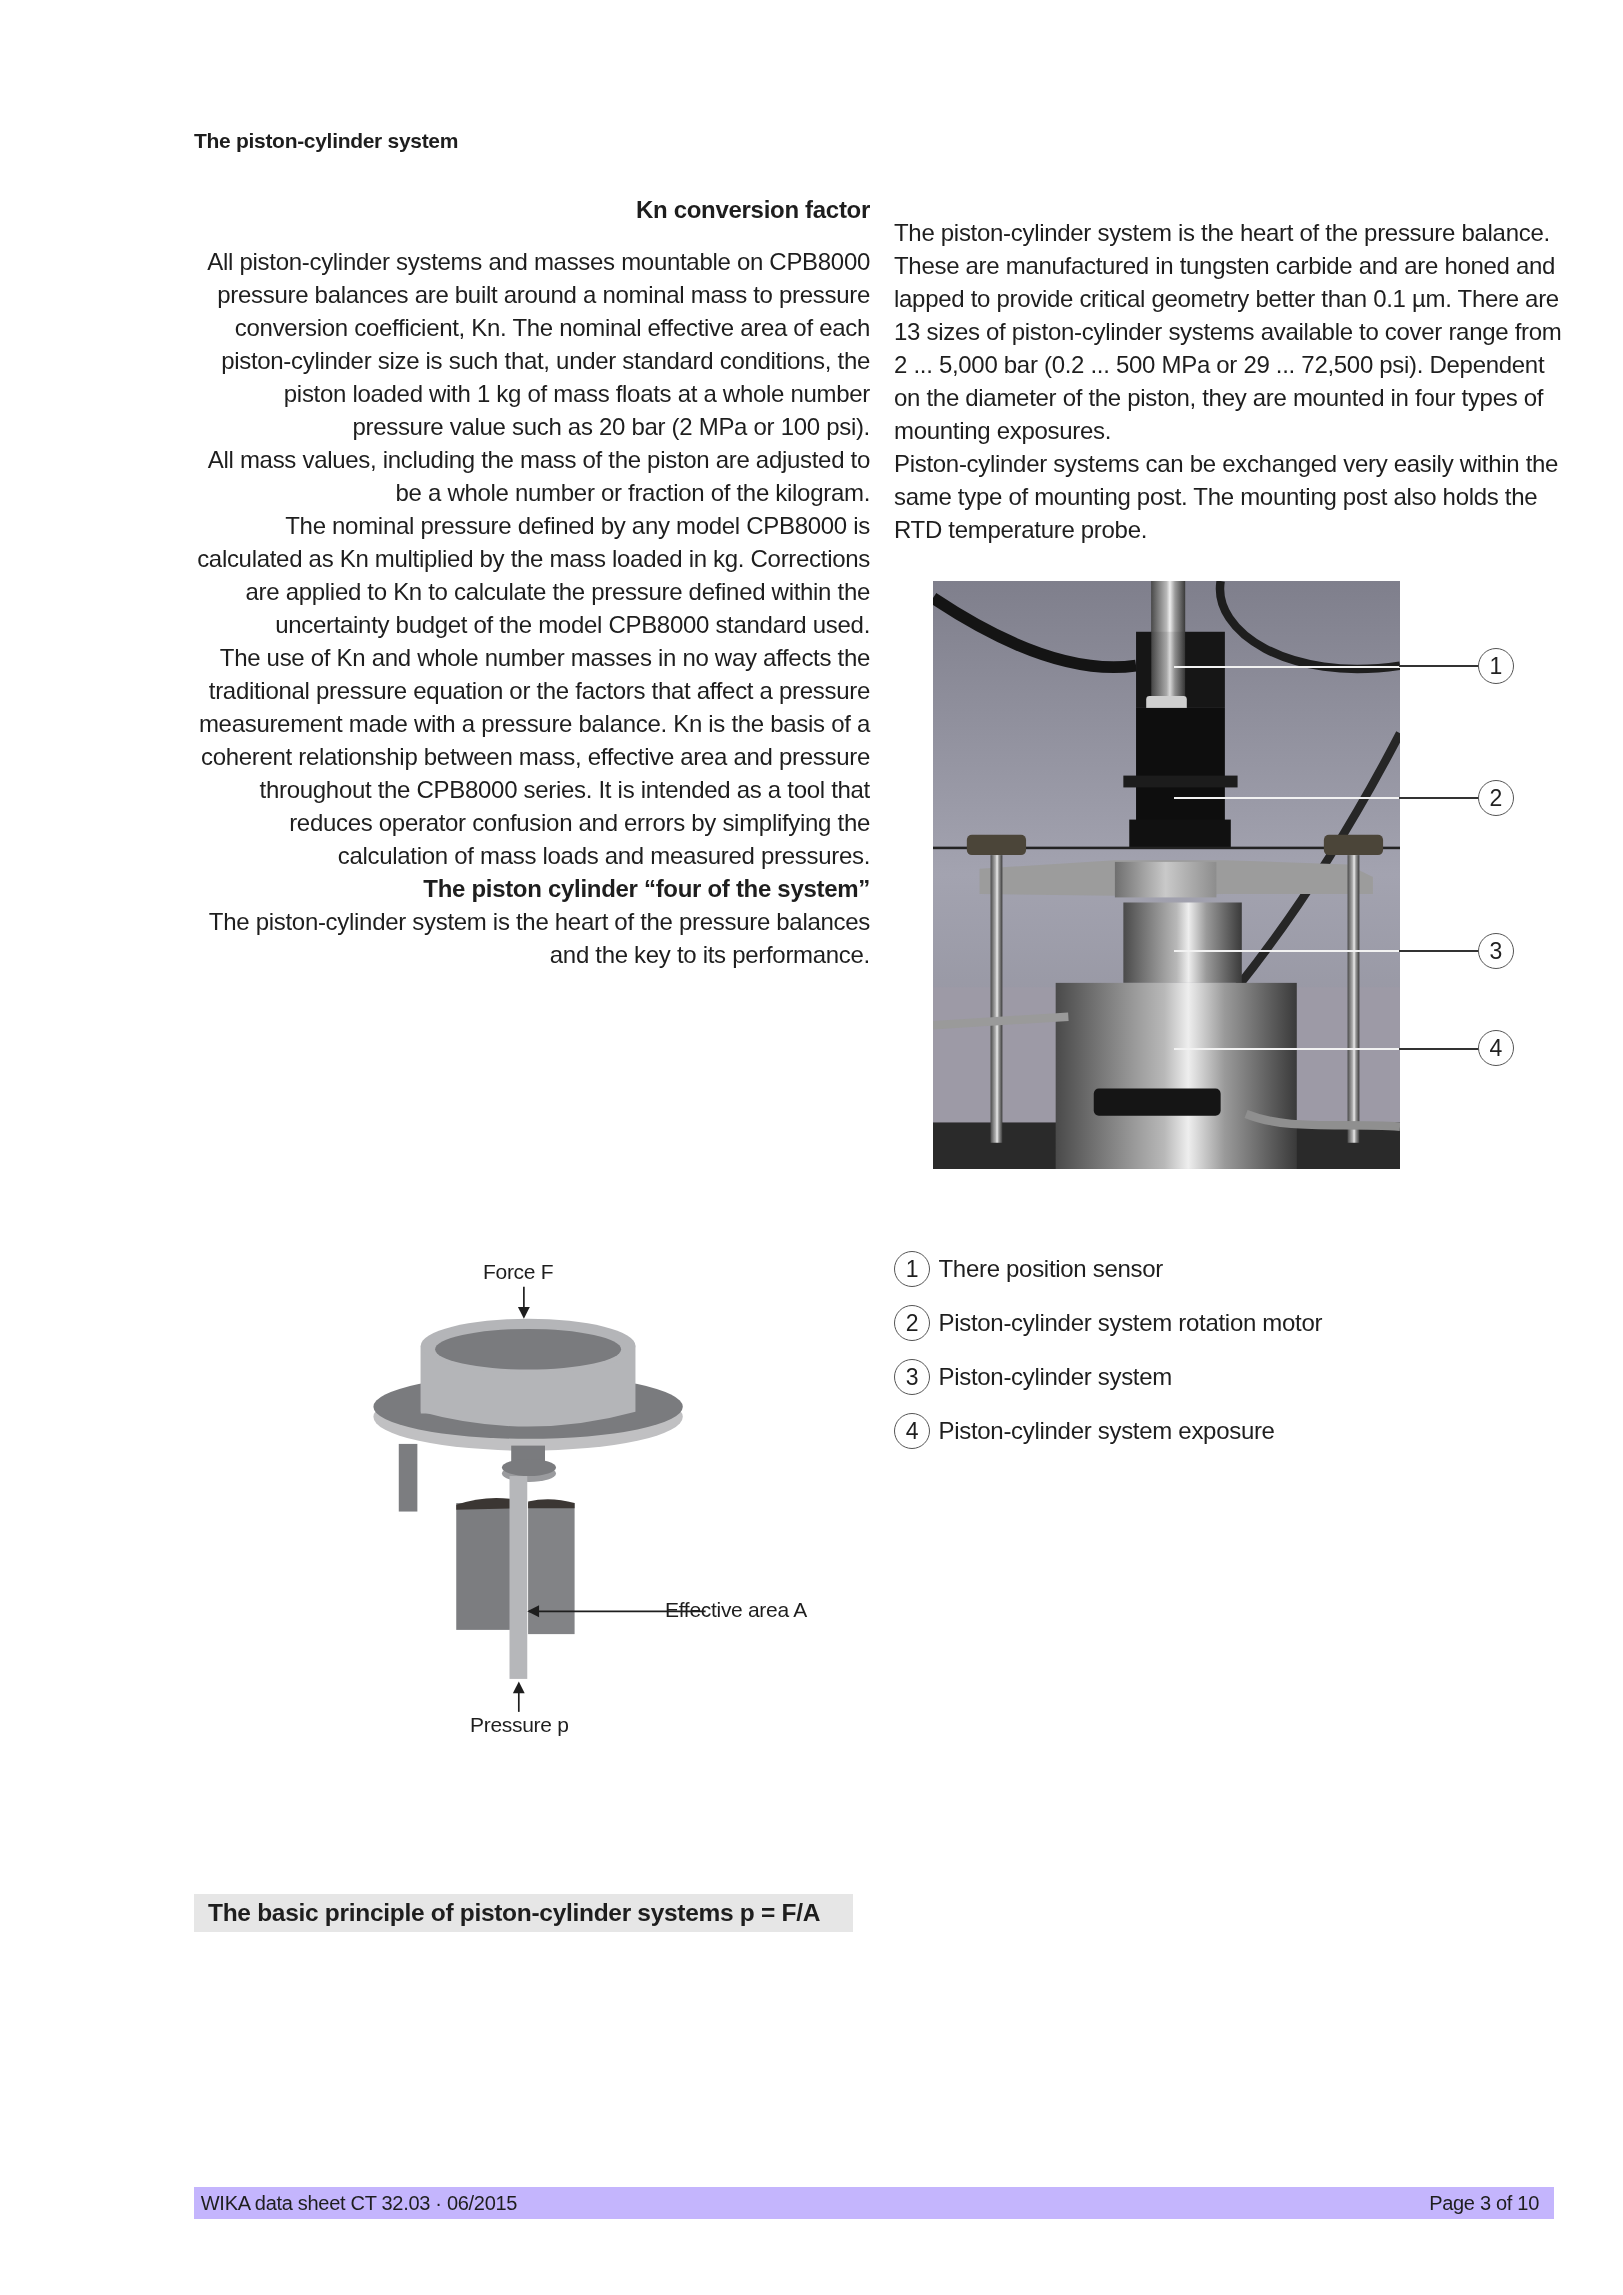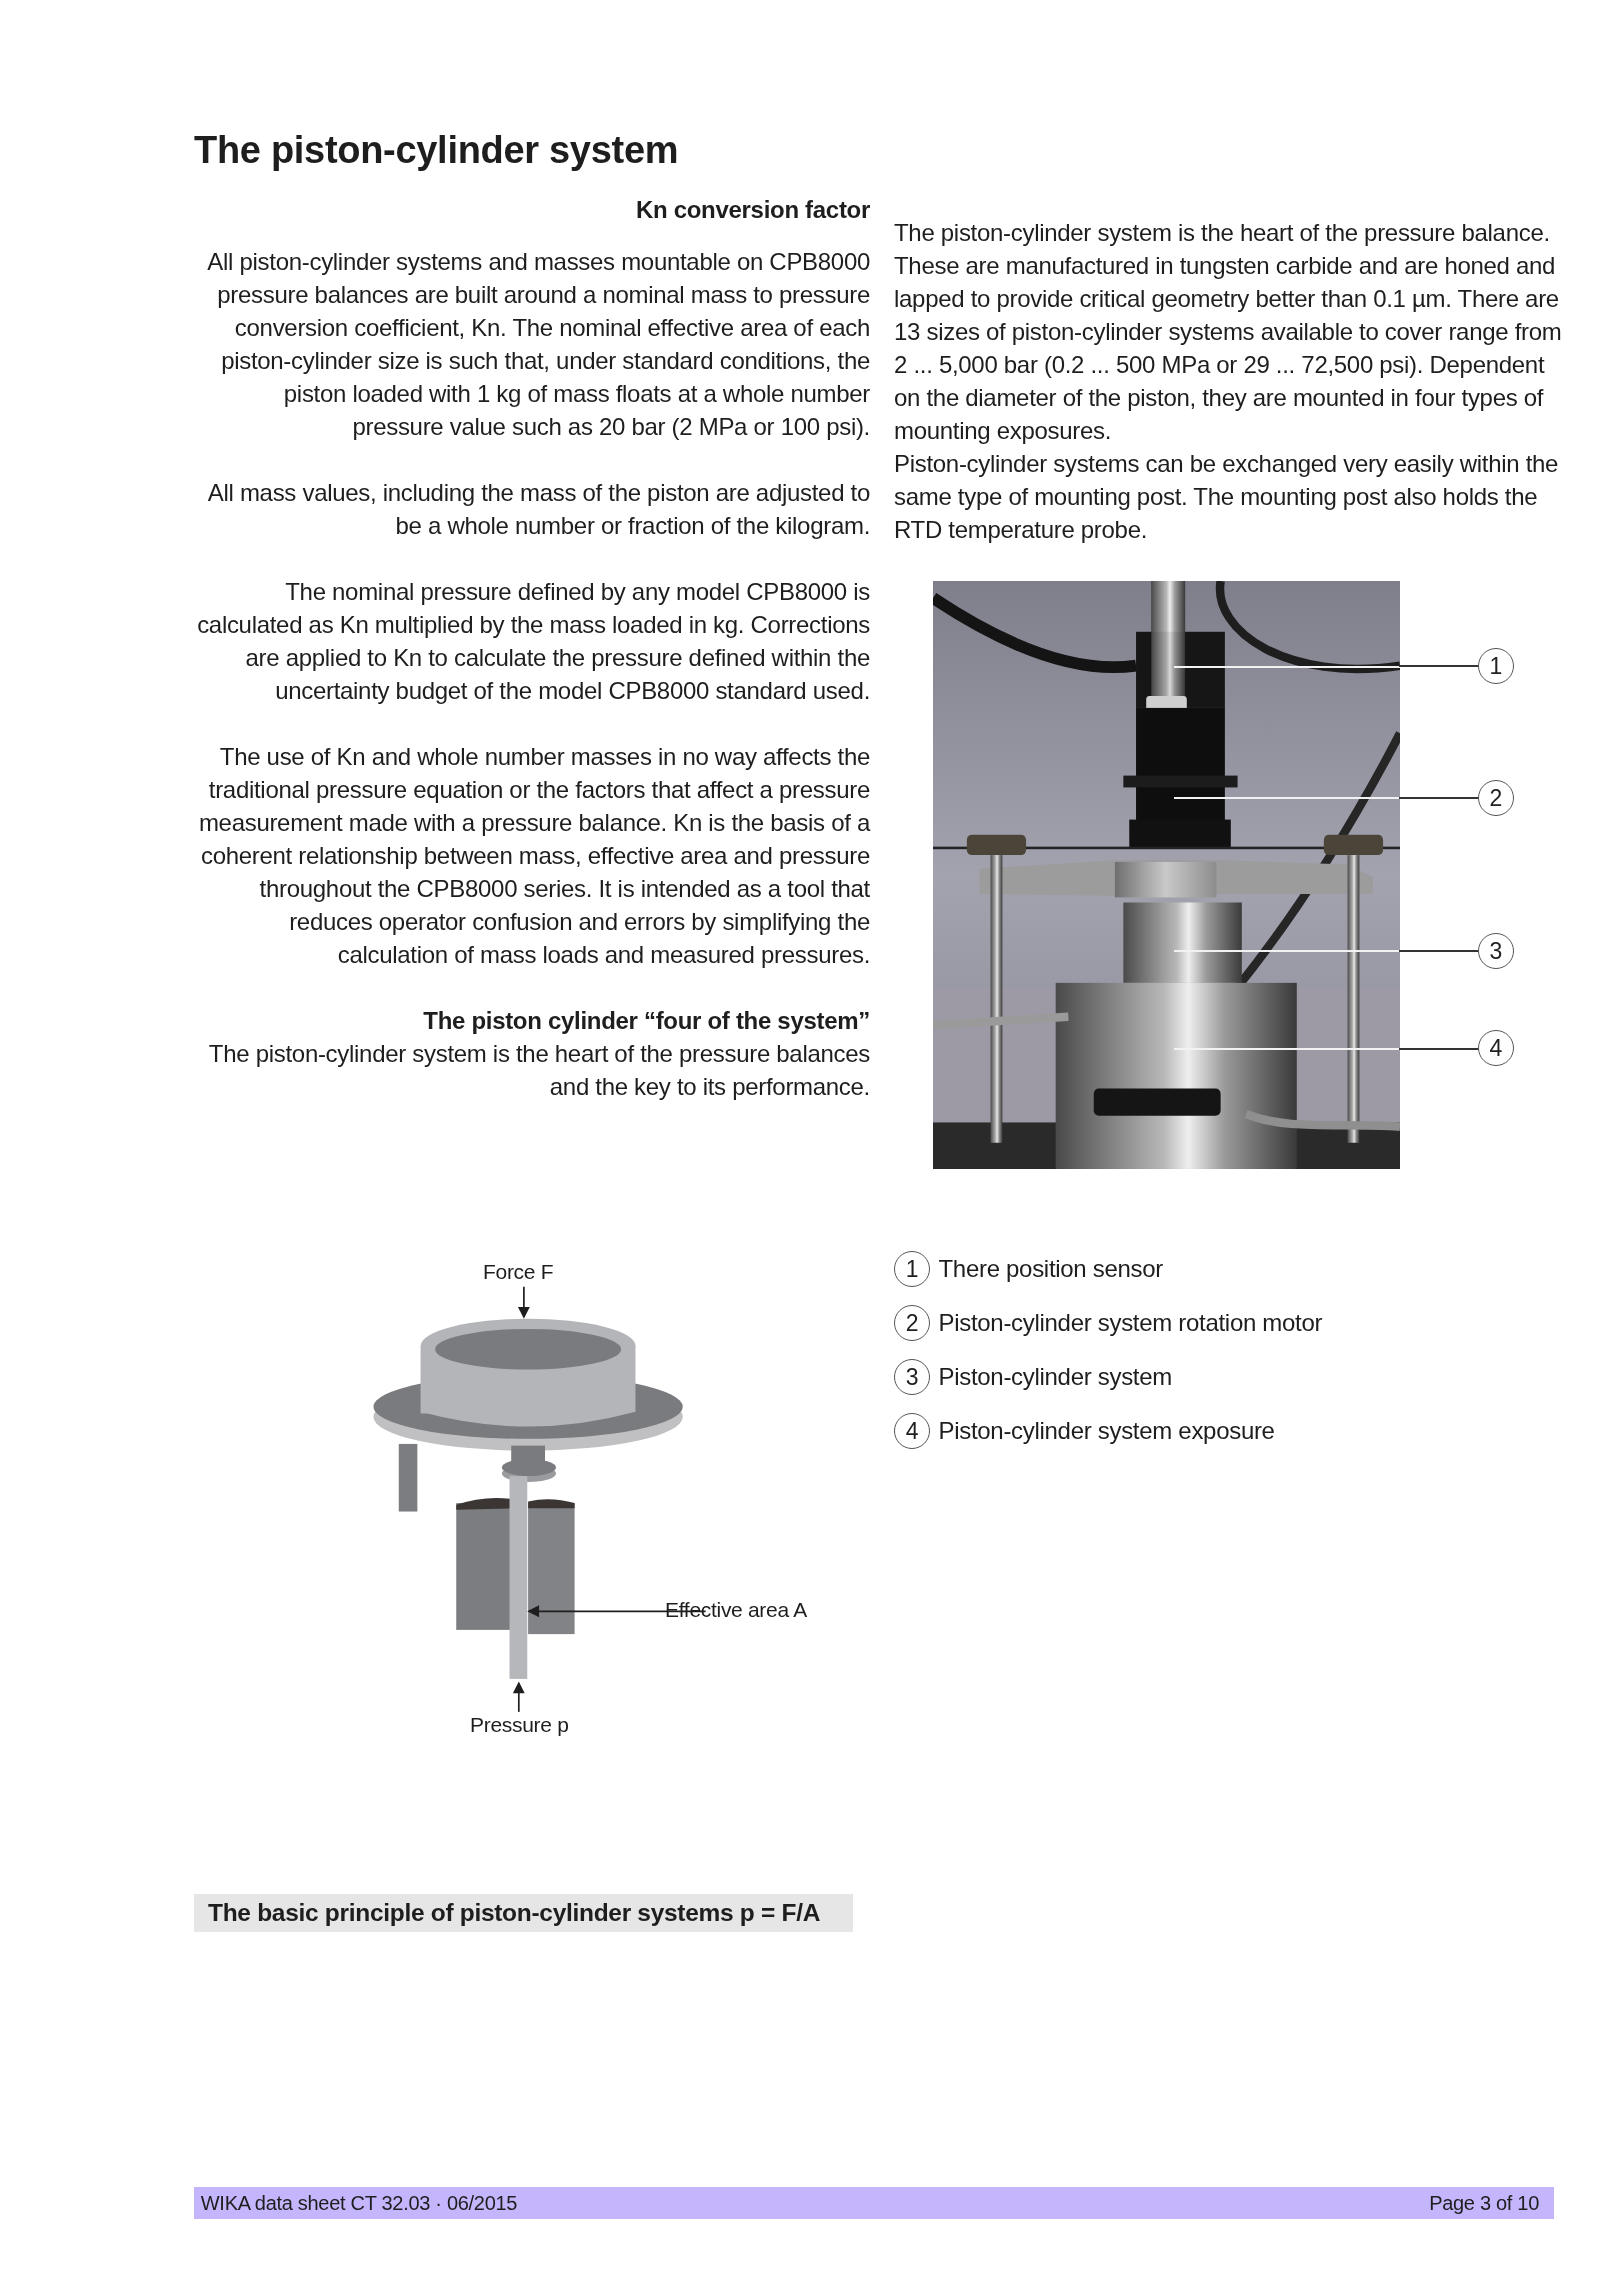--- a/index.html
+++ b/index.html
@@ -1,26 +1,26 @@
 <!DOCTYPE html>
 <html style="font-size:13.5px"><head>
   <meta charset="utf-8">
   <style>
     html, body { margin: 0; padding: 0; }
     body {
       width: 1623px; height: 2295px; background: #ffffff; position: relative;
       font-family: "Liberation Sans", sans-serif; color: #1e1e1e; overflow: hidden;
     }
     .abs { position: absolute; }
-    .page-title { left: 194px; top: 129px; font-size: 38px; font-weight: bold; letter-spacing: -0.3px; margin: 0; }
+    .page-title { left: 194px; top: 129px; font-size: 21px; font-weight: bold; letter-spacing: -0.3px; margin: 0; }
     .col { position: absolute; font-size: 24px; line-height: 33px; letter-spacing: -0.3px; }
     .col-left { left: 194px; top: 193px; width: 676px; text-align: right; }
     .col-right { left: 894px; top: 193px; width: 668px; margin-top: 23px; }
     .col p { margin: 0; }
-    .col p.gap { margin-top: 33px; }
+    .col p.gap { }
     .h-sub { font-weight: bold; margin: 0; }
     .h-sub.first { margin-bottom: 18.6px; }
     
     .photo { left: 933px; top: 581px; width: 467px; height: 588px; overflow: hidden; background: #8c8d99; }
     .callout-line { position: absolute; height: 1.7px; }
     .callout-badge {
       position: absolute; width: 34px; height: 34px; border: 1.7px solid #555; border-radius: 50%;
       background: #fff; font-size: 23px; line-height: 34px; text-align: center; color: #222;
     }
     

